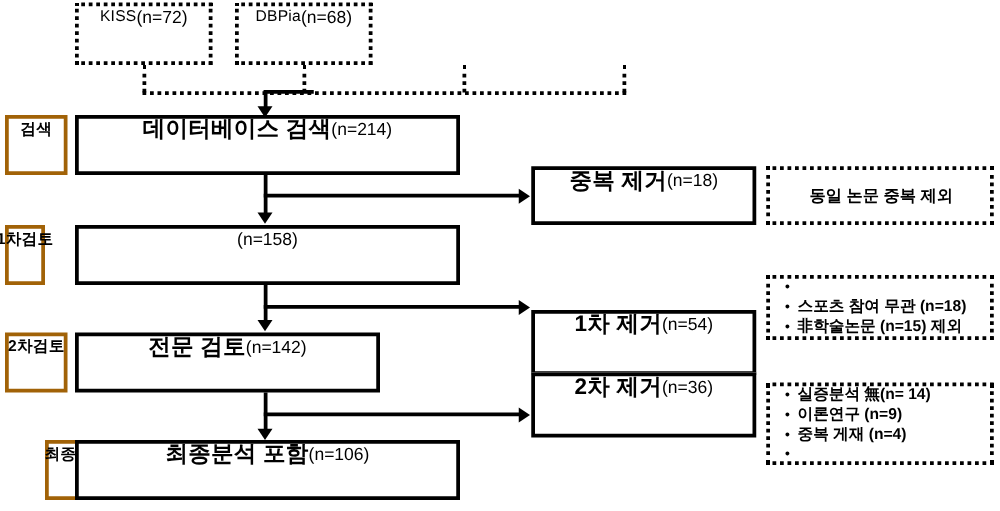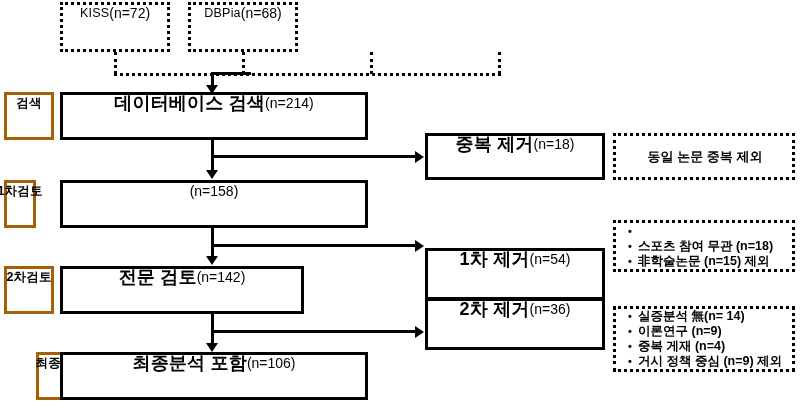--- a/index.html
+++ b/index.html
@@ -242,21 +242,20 @@
     <div class="note-item">
       <span class="note-bullet">•</span>
       <span class="note-text">이론연구 (n=9)</span>
     </div>
     <div class="note-item">
       <span class="note-bullet">•</span>
       <span class="note-text">중복 게재 (n=4)</span>
     </div>
     <div class="note-item">
       <span class="note-bullet">•</span>
-      <span class="note-text">거시 정책 중심 (n=9) 제외</span>
     </div>
   </div>
 
   <div class="vline" style="left:211px; top:140px; height:32px;"></div>
   <div class="arrow-down" style="left:206px; top:170px;"></div>
   <div class="hline" style="left:211px; top:155px; width:205px;"></div>
   <div class="arrow-right" style="left:415px; top:150.5px;"></div>
 
   <div class="vline" style="left:211px; top:228px; height:31px;"></div>
   <div class="arrow-down" style="left:206px; top:256px;"></div>

